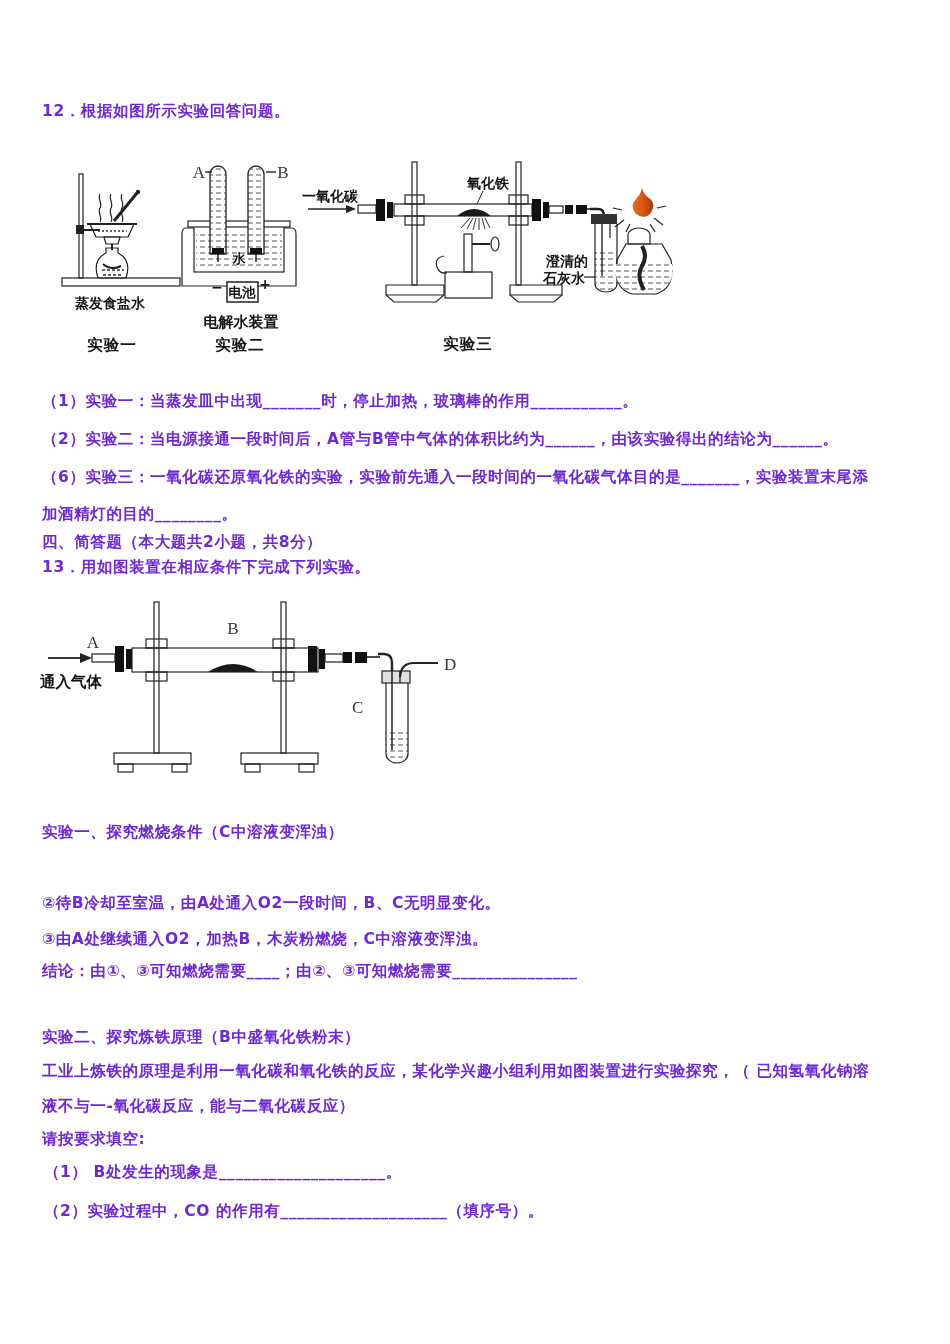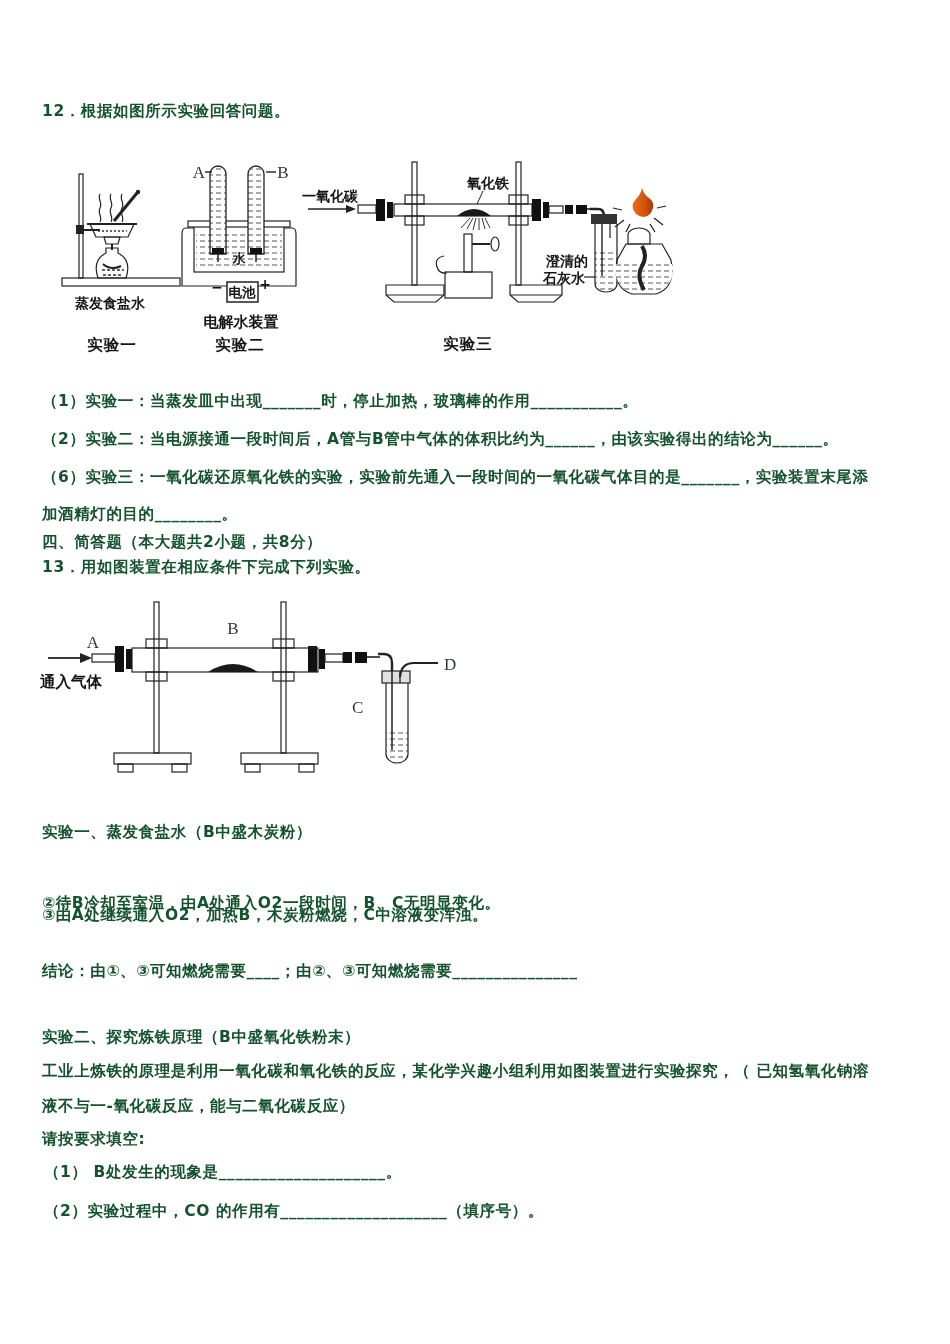--- a/index.html
+++ b/index.html
@@ -2,21 +2,21 @@
 <html><head>
 <meta charset="utf-8">
 <style>
   html,body{margin:0;padding:0;background:#888;}
   .page{
     position:relative;width:950px;height:1344px;margin:0 auto;background:#ffffff;
     font-family:"DejaVu Sans","Liberation Sans",sans-serif;color:#111;overflow:hidden;
   }
   .line{
     position:absolute;left:42px;font-size:15.5px;line-height:21px;
-    letter-spacing:0.6px;white-space:pre;color:#14532d;font-weight:600;
+    letter-spacing:0.6px;white-space:pre;color:#6d28d9;font-weight:600;
   }
   .hd{font-weight:700;}
   svg text{font-family:"DejaVu Sans","Liberation Sans",sans-serif;fill:#151515;}
   svg .lbl{font-size:14px;font-weight:700;}
   svg .cap{font-size:15.5px;font-weight:700;letter-spacing:1px;}
   svg .ltr{font-family:"Liberation Serif","DejaVu Serif",serif;font-size:17px;fill:#2e3742;}
   svg .thin{stroke:#222;stroke-width:1.2;fill:none;}
 </style>
 </head>
 <body>
@@ -225,23 +225,23 @@
     <rect x="352" y="79" width="28" height="12" fill="#e0e0e0" stroke="#222" stroke-width="1.2"></rect>
     <path d="M356,136 L356,162 A11,9 0 0 0 378,162 L378,136 Z" fill="url(#pd)"></path>
     <path d="M356,91 V162 A11,9 0 0 0 378,162 V91" class="thin"></path>
     <line x1="362" y1="79" x2="362" y2="158" stroke="#222" stroke-width="1.5"></line>
     <line x1="370" y1="79" x2="370" y2="91" stroke="#222" stroke-width="1.3"></line>
     <path d="M370,85 q1,-14 14,-14 h24" stroke="#222" stroke-width="2.2" fill="none"></path>
     <text x="414" y="78" class="ltr">D</text>
     <text x="322" y="121" class="ltr">C</text>
   </svg>
 
-  <div class="line hd" style="top:822px">实验一、蒸发食盐水（B中盛木炭粉）</div>
+  <div class="line hd" style="top:822px">实验一、探究燃烧条件（C中溶液变浑浊）</div>
   <div class="line" style="top:893px">②待B冷却至室温，由A处通入O2一段时间，B、C无明显变化。</div>
-  <div class="line" style="top:905px">③由A处继续通入O2，加热B，木炭粉燃烧，C中溶液变浑浊。</div>
+  <div class="line" style="top:929px">③由A处继续通入O2，加热B，木炭粉燃烧，C中溶液变浑浊。</div>
   <div class="line hd" style="top:961px">结论：由①、③可知燃烧需要____；由②、③可知燃烧需要_______________</div>
   <div class="line hd" style="top:1027px">实验二、探究炼铁原理（B中盛氧化铁粉末）</div>
   <div class="line" style="top:1061px">工业上炼铁的原理是利用一氧化碳和氧化铁的反应，某化学兴趣小组利用如图装置进行实验探究，（ 已知氢氧化钠溶</div>
   <div class="line" style="top:1096px">液不与一-氧化碳反应，能与二氧化碳反应）</div>
   <div class="line hd" style="top:1129px">请按要求填空:</div>
   <div class="line" style="top:1162px;left:44px">（1） B处发生的现象是____________________。</div>
   <div class="line" style="top:1201px;left:44px">（2）实验过程中，CO 的作用有____________________（填序号）。</div>
 
 </div>
 

